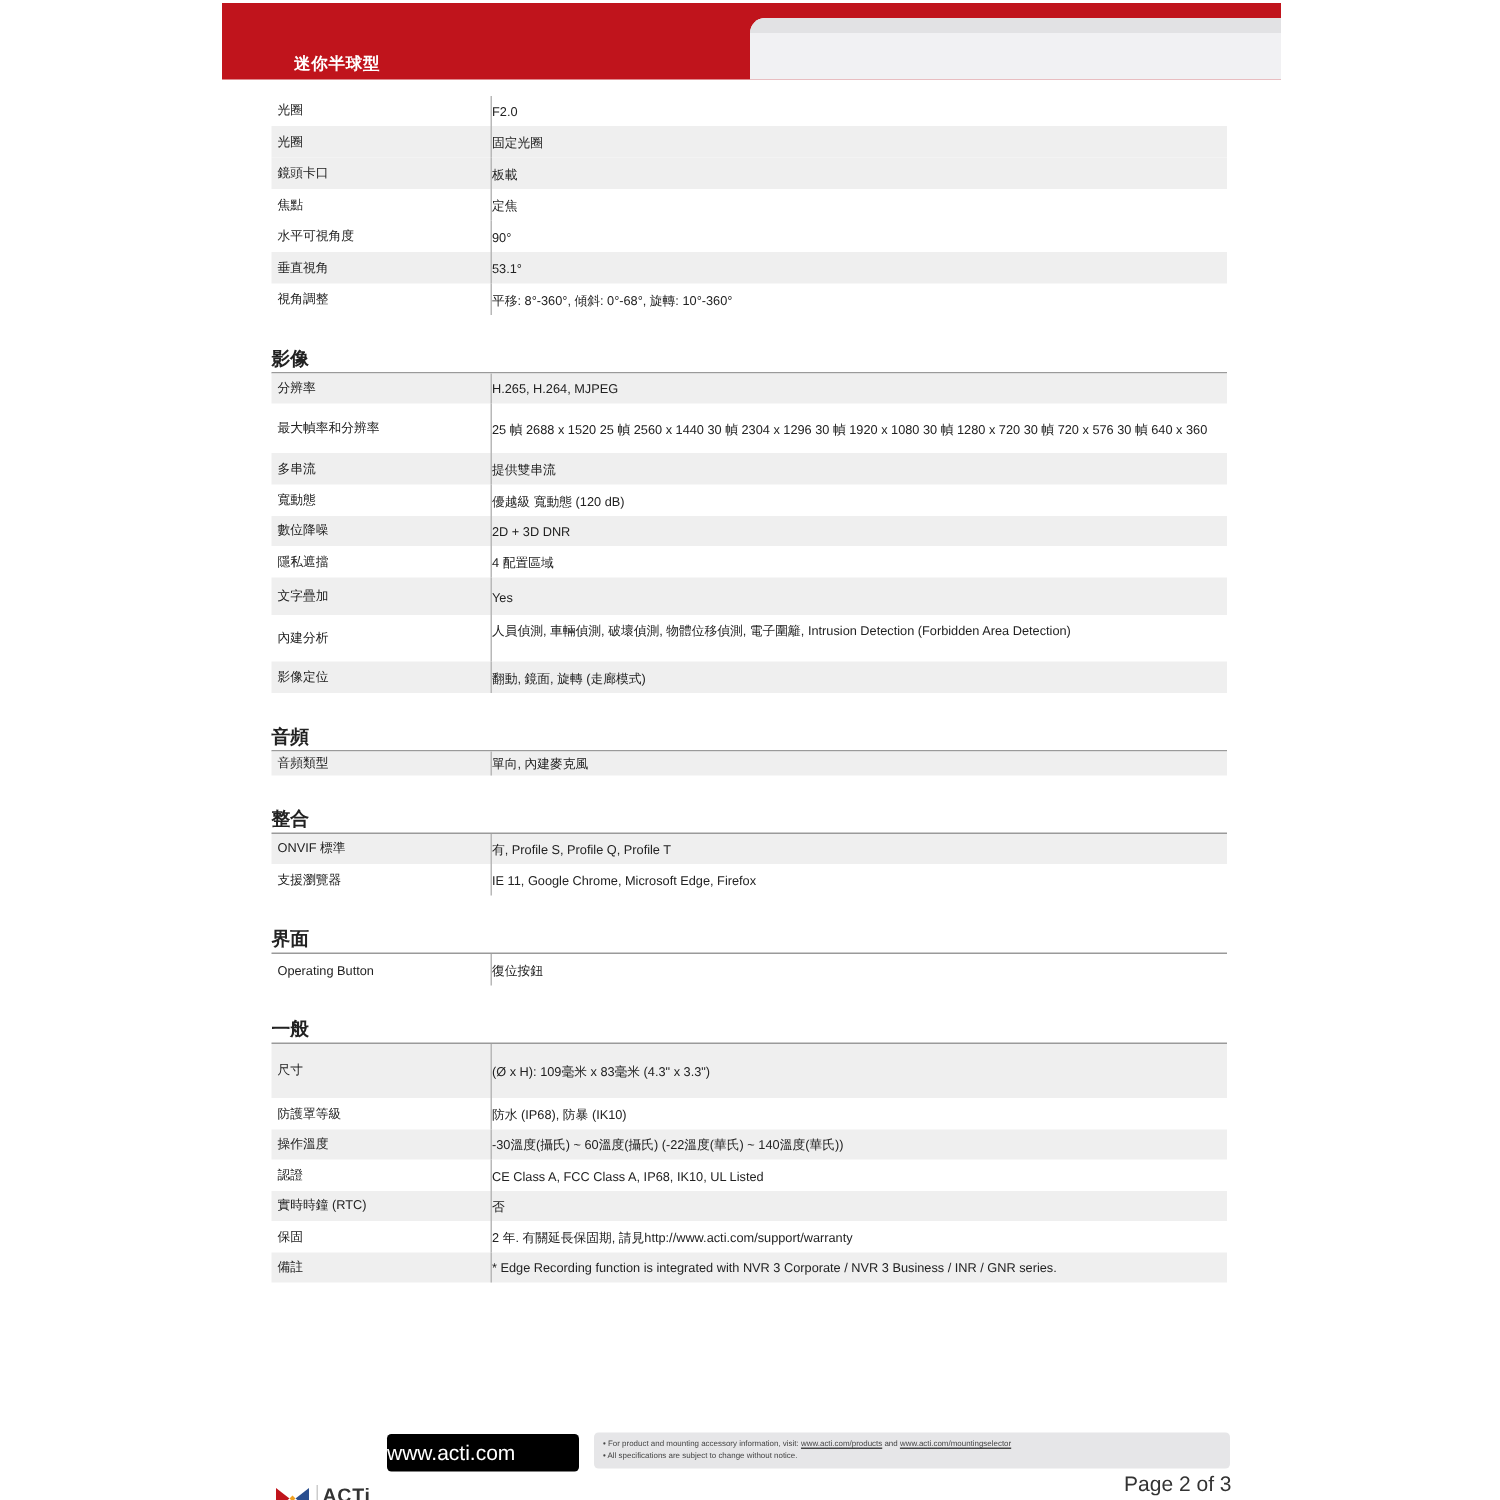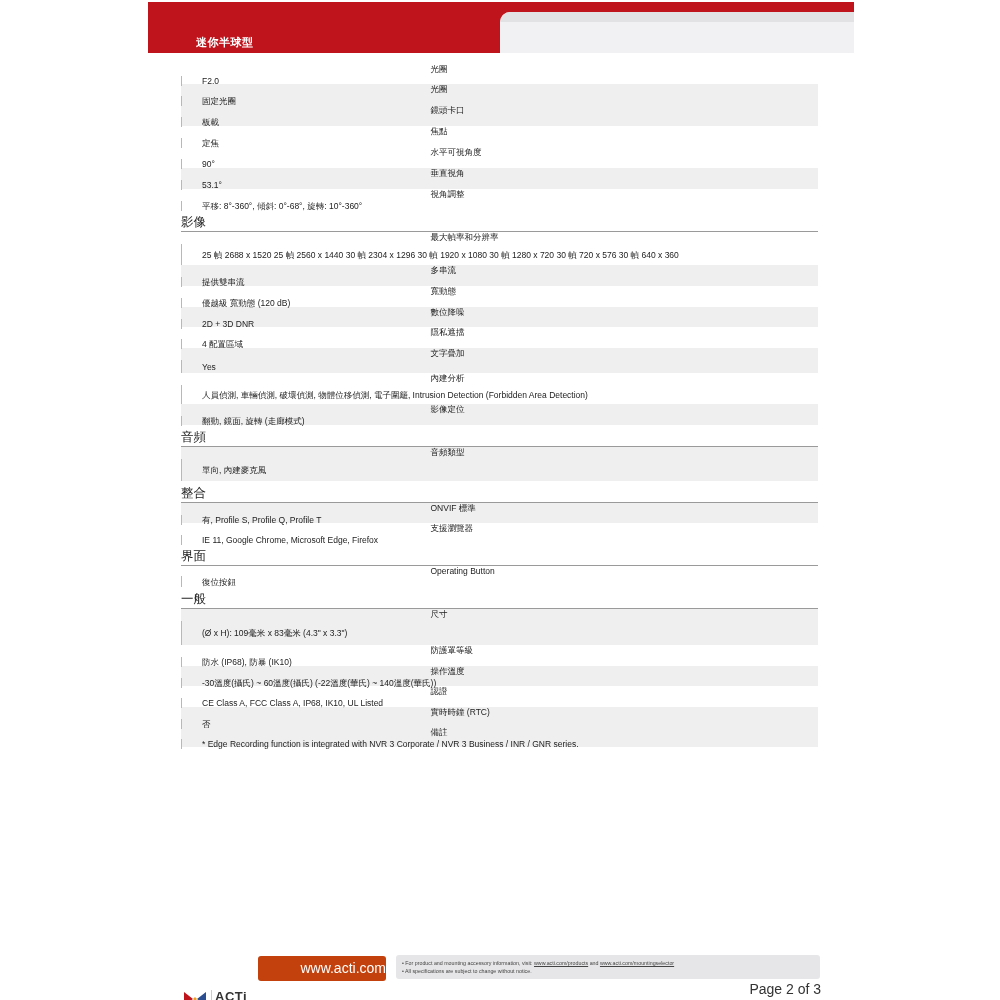--- a/index.html
+++ b/index.html
@@ -10,37 +10,37 @@
   .banner { position: absolute; left: 148px; top: 2px; width: 706px; height: 51px; }
   .banner-red { position: absolute; left: 0; top: 0; width: 706px; height: 51px; background: #c0141c; }
   .banner-gray { position: absolute; left: 352px; top: 10px; width: 354px; height: 41px;
                  background: #f1f1f3; border-top-left-radius: 10px; }
   .banner-gray-top { position: absolute; left: 352px; top: 10px; width: 354px; height: 10px;
                  background: #e2e2e4; border-top-left-radius: 10px; }
   .banner-title { position: absolute; left: 36px; top: 33px; color: #fff; font-size: 11px; font-weight: bold; letter-spacing: 0.5px; margin-left: 12px; }
 
   
   .spec { position: absolute; left: 181px; top: 64px; width: 637px; }
-  .row { display: flex; align-items: center; font-size: 8.5px; flex-direction: column; }
+  .row { display: flex; align-items: center; font-size: 8.5px; }
   .row .k { width: 146px; padding-left: 4px; box-sizing: border-box; flex: none; }
-  .row .v { flex: 1; padding-left: 20px; border-left: 1.5px solid #b8b8b8; box-sizing: border-box;
+  .row .v { flex: 1; padding-left: 0; border-left: 1.5px solid #b8b8b8; box-sizing: border-box;
             align-self: stretch; display: flex; align-items: center; line-height: 10px; }
   .row.alt { background: #efefef; }
   .row.tall .v { align-items: flex-start; padding-top: 5px; text-align: center; }
-  .section { font-size: 12.5px; font-weight: normal; color: #222; height: 18px; line-height: 18px;
-             padding-left: 0; border-bottom: 1.5px solid #9a9a9a; margin-top: 3px; }
+  .section { font-size: 12.5px; font-weight: bold; color: #222; height: 18px; line-height: 18px;
+             padding-left: 0; border-bottom: 1.5px solid #9a9a9a; margin-top: 20px; }
 
   
   .logo { position: absolute; left: 184px; top: 987px; width: 70px; height: 24px; }
   .logo-mark { position: absolute; left: 0; top: 4px; width: 22px; height: 16px; }
   .logo-sep { position: absolute; left: 27px; top: 3px; width: 1px; height: 18px; background: #ccc; }
   .logo-text { position: absolute; left: 31px; top: 2px; font-size: 13px; font-weight: bold; color: #333; letter-spacing: 0.5px; }
   .logo-tag { position: absolute; left: 31px; top: 18px; font-size: 3.5px; color: #777; }
-  .url-btn { position: absolute; left: 258px; top: 956px; width: 128px; height: 25px; background: #c2410c;
-             border-radius: 3px; color: #fff; font-size: 14px; text-align: right; line-height: 25px; }
+  .url-btn { position: absolute; left: 258px; top: 956px; width: 128px; height: 25px; background: #000000;
+             border-radius: 3px; color: #fff; font-size: 14px; text-align: left; line-height: 25px; }
   .note-box { position: absolute; left: 396px; top: 955px; width: 424px; height: 24px; background: #e6e6e8;
               border-radius: 3px; font-size: 5.3px; color: #444; padding: 4px 6px; box-sizing: border-box; line-height: 8px; }
   .note-box a { color: #444; text-decoration: underline; }
   .page-num { position: absolute; right: 179px; top: 981px; font-size: 14px; color: #333; }
 </style>
 </head>
 <body>
 
 <div class="banner">
   <div class="banner-red"></div>
@@ -74,20 +74,24 @@
   <div class="row alt" style="height:21px">
       <span class="k">垂直視角</span>
       <span class="v">53.1°</span>
     </div>
   <div class="row" style="height:21px">
       <span class="k">視角調整</span>
       <span class="v">平移: 8°-360°, 傾斜: 0°-68°, 旋轉: 10°-360°</span>
     </div>
 
   <div class="section">影像</div>
+  <div class="row alt" style="height:20px">
+      <span class="k">分辨率</span>
+      <span class="v">H.265, H.264, MJPEG</span>
+    </div>
   <div class="row" style="height:33px">
       <span class="k">最大幀率和分辨率</span>
       <span class="v">25 幀 2688 x 1520 25 幀 2560 x 1440 30 幀 2304 x 1296 30 幀 1920 x 1080 30 幀 1280 x 720 30 幀 720 x 576 30 幀 640 x 360</span>
     </div>
   <div class="row alt" style="height:21px">
       <span class="k">多串流</span>
       <span class="v">提供雙串流</span>
     </div>
   <div class="row" style="height:21px">
       <span class="k">寬動態</span>
@@ -108,21 +112,21 @@
   <div class="row tall" style="height:31px">
       <span class="k">內建分析</span>
       <span class="v">人員偵測, 車輛偵測, 破壞偵測, 物體位移偵測, 電子圍籬, Intrusion Detection (Forbidden Area Detection)</span>
     </div>
   <div class="row alt" style="height:21px">
       <span class="k">影像定位</span>
       <span class="v">翻動, 鏡面, 旋轉 (走廊模式)</span>
     </div>
 
   <div class="section">音頻</div>
-  <div class="row alt" style="height:34px">
+  <div class="row alt" style="height:16px">
       <span class="k">音頻類型</span>
       <span class="v">單向, 內建麥克風</span>
     </div>
 
   <div class="section">整合</div>
   <div class="row alt" style="height:20px">
       <span class="k">ONVIF 標準</span>
       <span class="v">有, Profile S, Profile Q, Profile T</span>
     </div>
   <div class="row" style="height:21px">
@@ -150,20 +154,24 @@
       <span class="v">-30溫度(攝氏) ~ 60溫度(攝氏) (-22溫度(華氏) ~ 140溫度(華氏))</span>
     </div>
   <div class="row" style="height:21px">
       <span class="k">認證</span>
       <span class="v">CE Class A, FCC Class A, IP68, IK10, UL Listed</span>
     </div>
   <div class="row alt" style="height:20px">
       <span class="k">實時時鐘 (RTC)</span>
       <span class="v">否</span>
     </div>
+  <div class="row" style="height:21px">
+      <span class="k">保固</span>
+      <span class="v">2 年. 有關延長保固期, 請見http://www.acti.com/support/warranty</span>
+    </div>
   <div class="row alt" style="height:20px">
       <span class="k">備註</span>
       <span class="v">* Edge Recording function is integrated with NVR 3 Corporate / NVR 3 Business / INR / GNR series.</span>
     </div>
 </div>
 
 <div class="logo">
   <svg class="logo-mark" viewBox="0 0 22 16">
     <polygon points="0,1 9,8 0,15" fill="#c0141c"></polygon>
     <polygon points="22,1 13,8 22,15" fill="#2a4e8f"></polygon>

